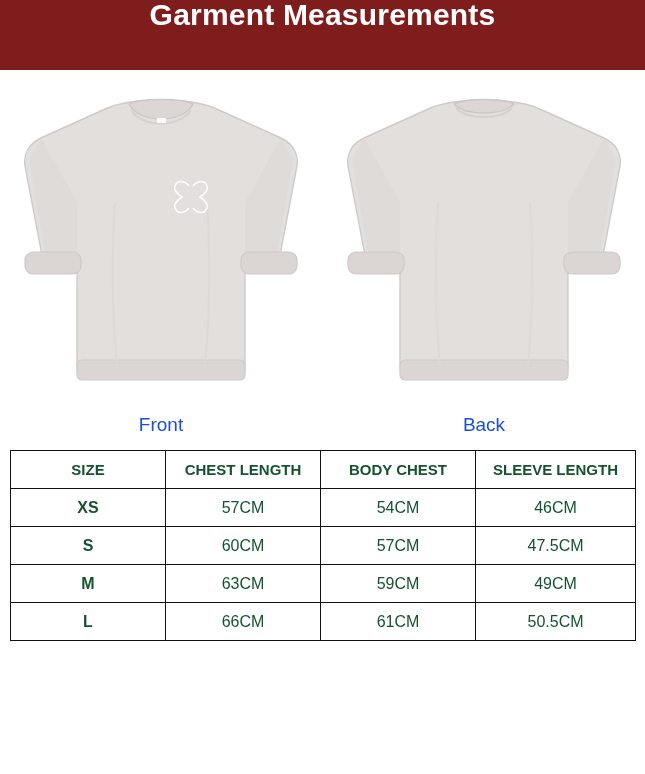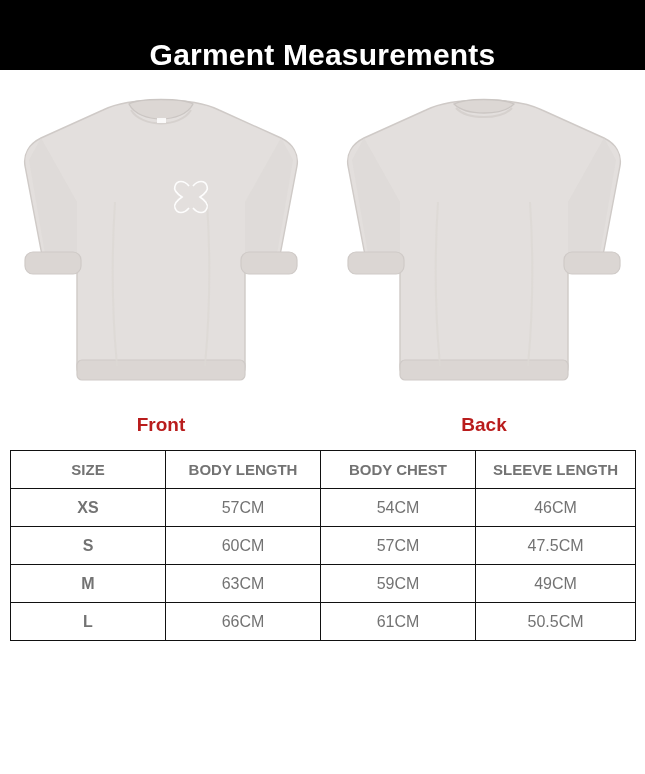--- a/index.html
+++ b/index.html
@@ -17,23 +17,23 @@
   .page {
     position: relative;
     width: 645px;
     height: 774px;
     background: #ffffff;
   }
 
   
   .header {
     height: 70px;
-    background: #000000;
+    background: #7f1d1d;
     display: flex;
-    align-items: flex-end;
+    align-items: flex-start;
     justify-content: center;
   }
   .header-title {
     color: #ffffff;
     font-size: 30px;
     font-weight: bold;
     letter-spacing: 0.2px;
     text-align: center;
     line-height: 1;
   }
@@ -51,22 +51,22 @@
     width: 322px;
     height: 372px;
   }
   .garment-caption {
     position: absolute;
     bottom: 6px;
     left: 0;
     right: 0;
     text-align: center;
     font-size: 19px;
-    font-weight: bold;
-    color: #b91c1c;
+    font-weight: normal;
+    color: #1d4ed8;
     z-index: 5;
   }
   .sweatshirt {
     position: absolute;
     left: 50%;
     top: 12px;
     transform: translateX(-50%);
   }
 
   
@@ -77,21 +77,21 @@
     border-collapse: collapse;
     width: 625px;
     table-layout: fixed;
   }
   table.size-table th,
   table.size-table td {
     border: 1px solid #111111;
     text-align: center;
     height: 37px;
     font-size: 16px;
-    color: #737373;
+    color: #14532d;
     padding: 0 14px;
   }
   table.size-table th {
     font-weight: bold;
     font-size: 15px;
   }
   table.size-table td.size-cell {
     font-weight: bold;
     font-size: 16px;
     margin-top: 36px;
@@ -197,21 +197,21 @@
     <table class="size-table">
       <colgroup>
         <col class="c0">
           <col class="c1">
           <col class="c2">
           <col class="c3">
       </colgroup>
       <thead>
         <tr>
           <th>SIZE</th>
-          <th>BODY LENGTH</th>
+          <th>CHEST LENGTH</th>
           <th>BODY CHEST</th>
           <th>SLEEVE LENGTH</th>
         </tr>
       </thead>
       <tbody>
         <tr>
           <td class="size-cell">XS</td>
           <td>57CM</td>
           <td>54CM</td>
           <td>46CM</td>

